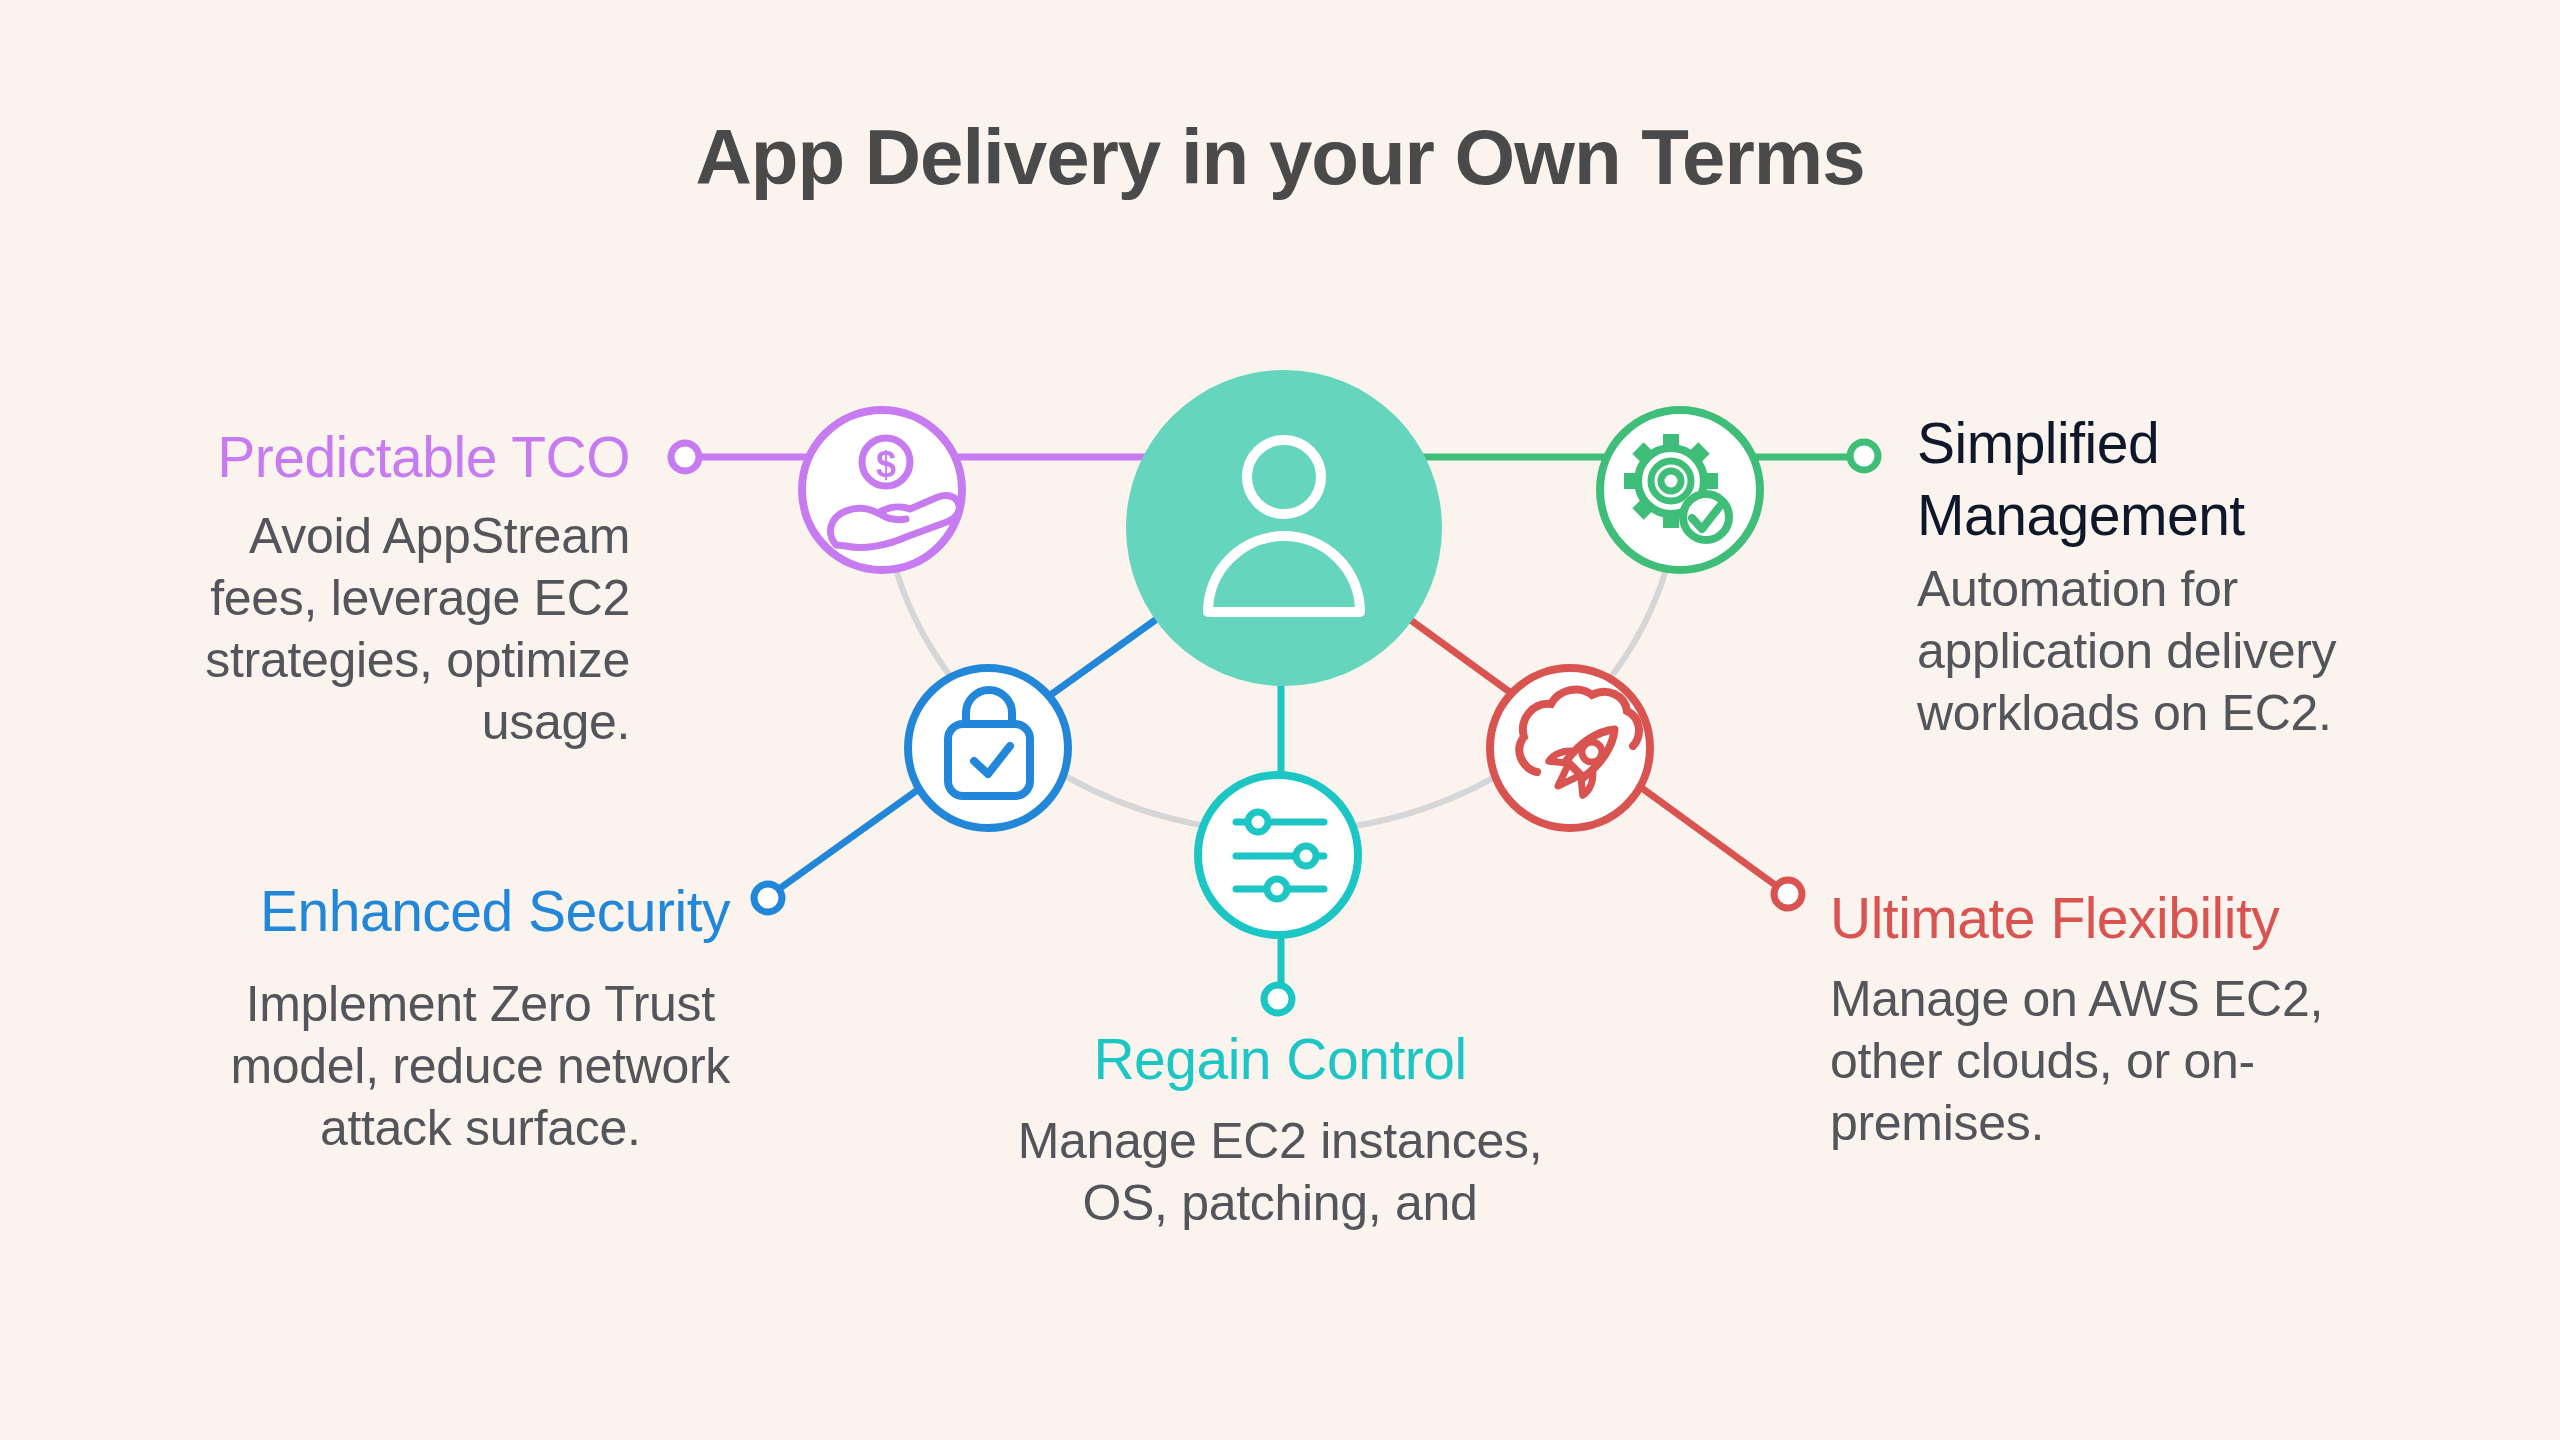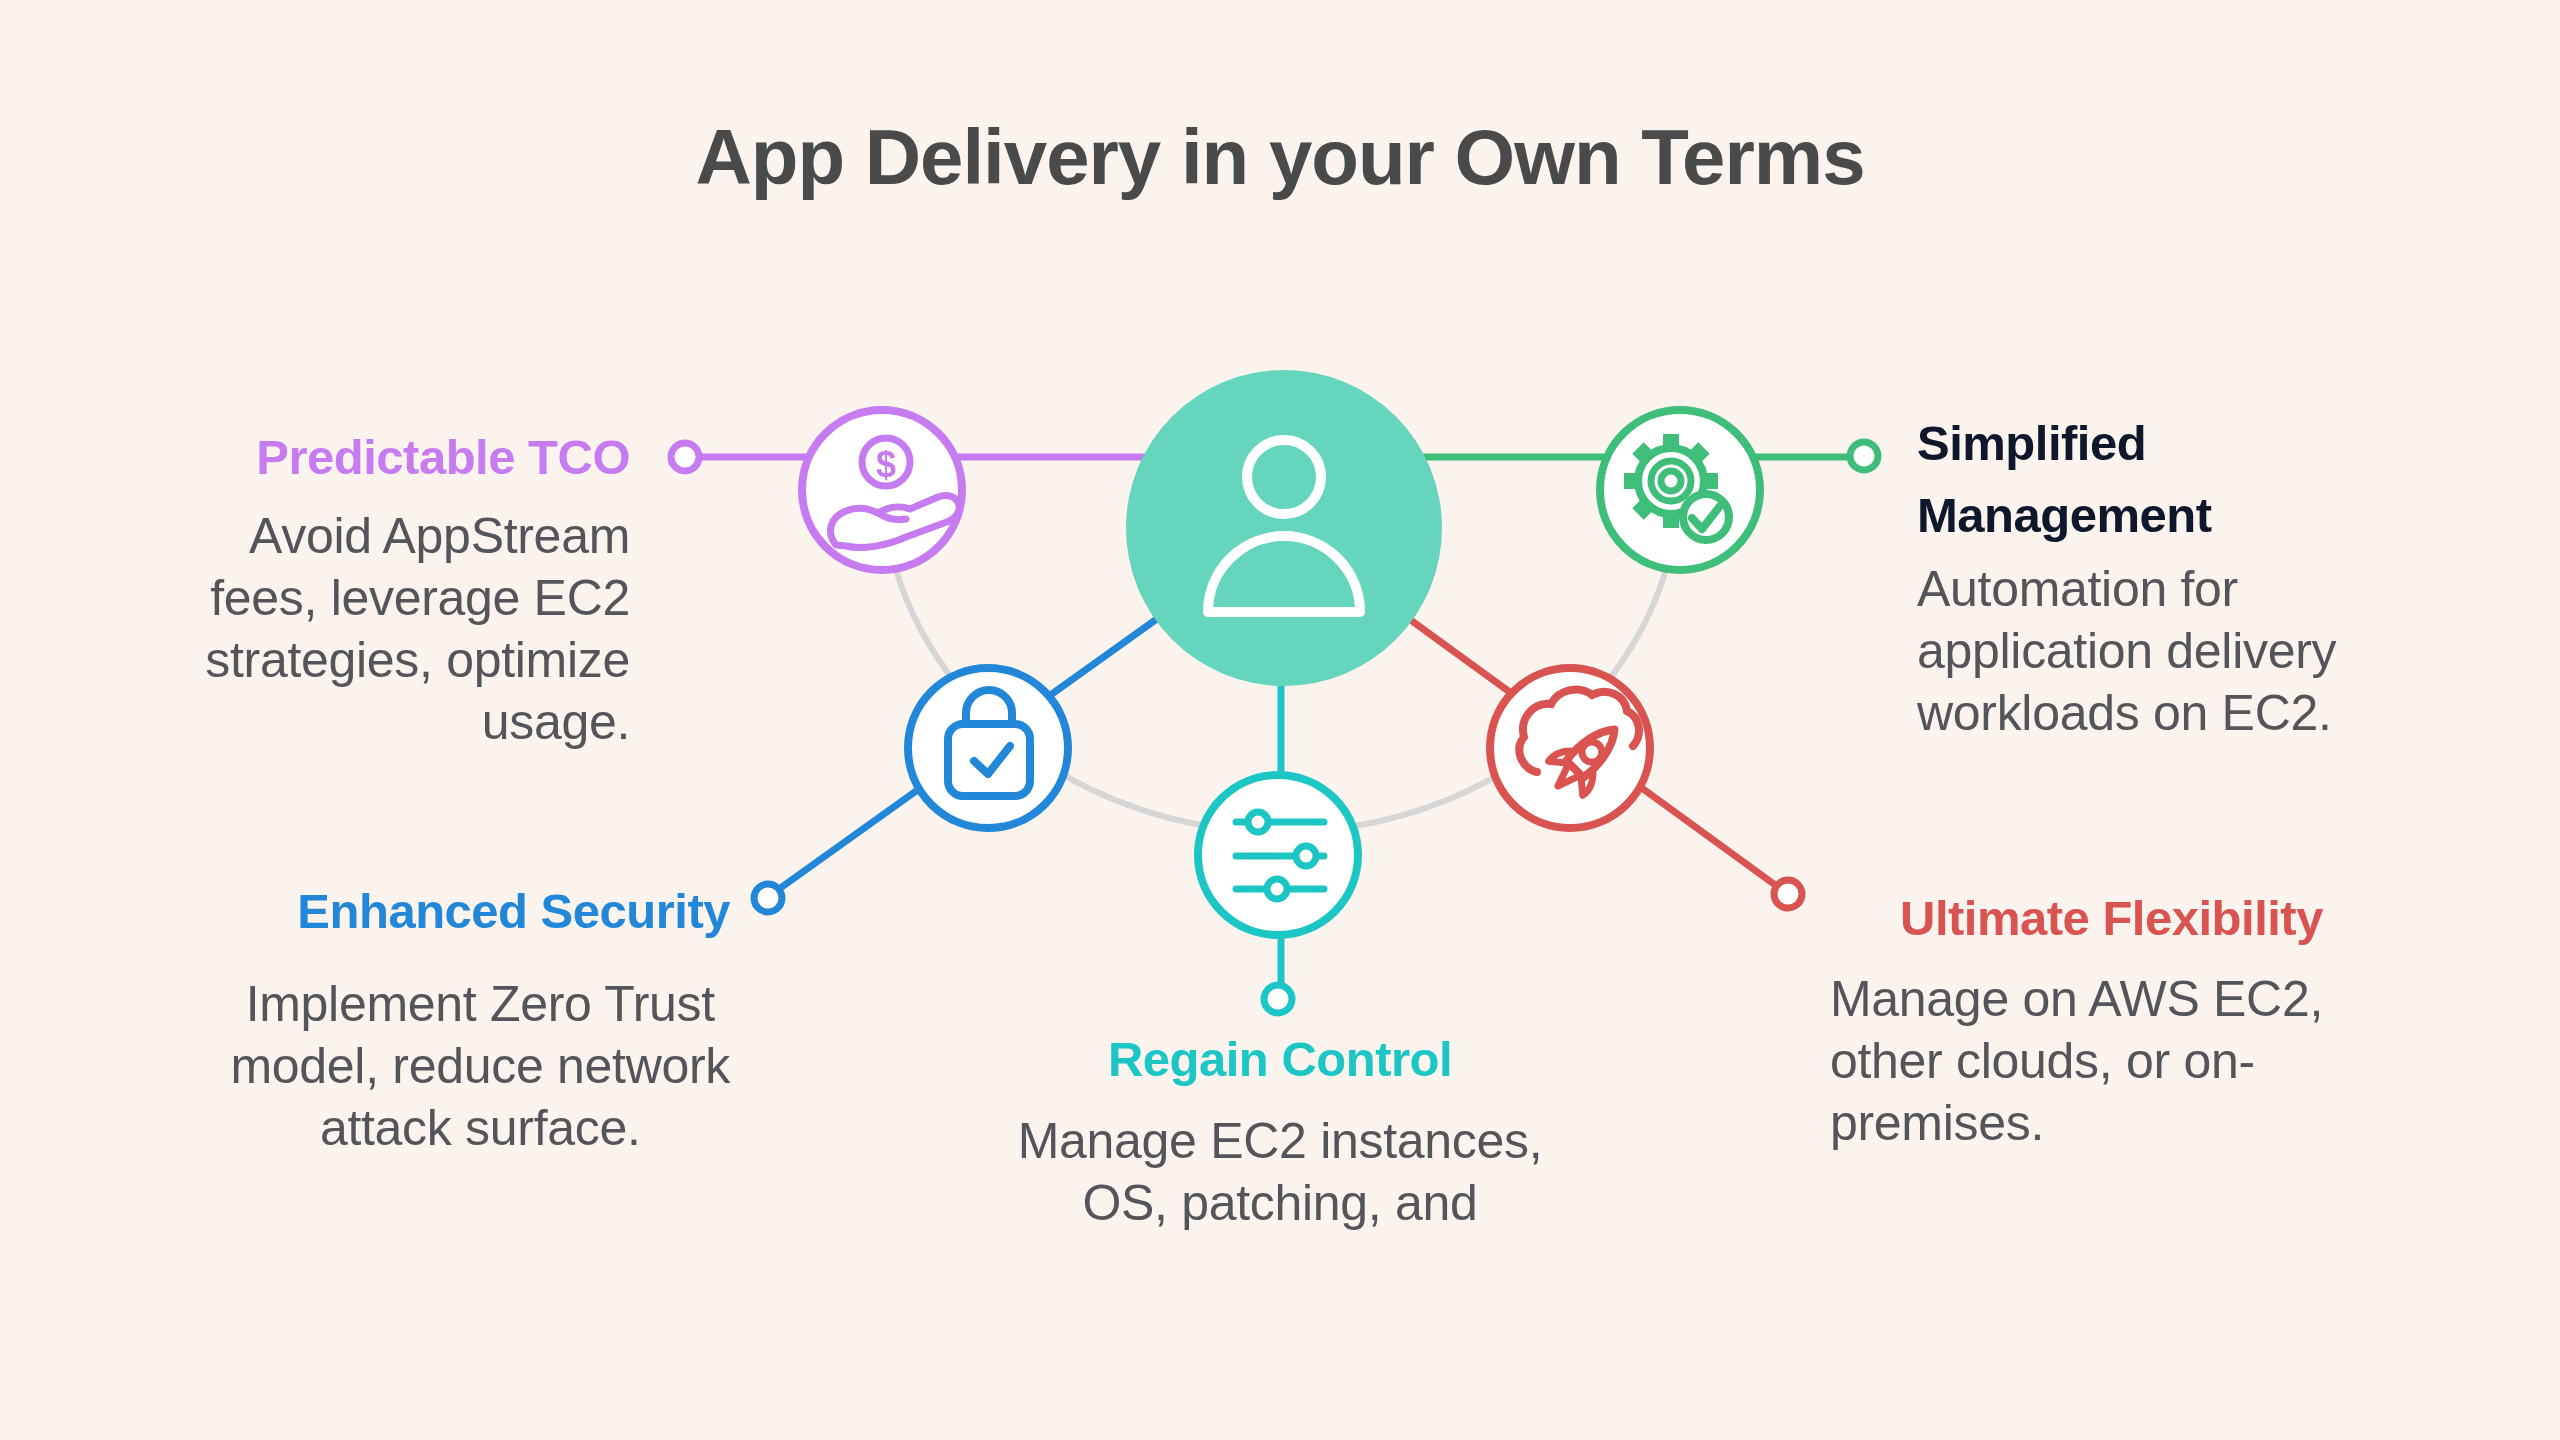--- a/index.html
+++ b/index.html
@@ -10,39 +10,39 @@
     font-family:"Liberation Sans", sans-serif;
   }
   .diagram-svg{position:absolute;left:0;top:0;}
   .page-title{
     position:absolute;left:0;top:112px;width:2560px;
     text-align:center;
     font-size:78px;font-weight:700;letter-spacing:-1px;
   }
   .label{
     position:absolute;
-    font-size:49px;font-weight:700;line-height:72px;letter-spacing:-0.5px;
+    font-size:57px;font-weight:400;line-height:72px;letter-spacing:-0.5px;
     white-space:nowrap;
   }
   .desc{
     position:absolute;
     font-size:50px;font-weight:400;line-height:62px;letter-spacing:-0.3px;
     white-space:nowrap;
   }
   .ta-r{text-align:right;}
   .ta-c{text-align:center;}
   #label-tco{right:1930px;top:421px;}
   #desc-tco{right:1930px;top:505px;}
   #label-sm{left:1917px;top:407px;}
   #desc-sm{left:1917px;top:558px;}
   #label-es{right:1830px;top:875px;}
   #desc-es{right:1830px;top:973px;}
   #label-rc{left:640px;width:1280px;top:1023px;}
   #desc-rc{left:640px;width:1280px;top:1110px;}
-  #label-uf{left:1900px;top:882px;}
+  #label-uf{left:1830px;top:882px;}
   #desc-uf{left:1830px;top:968px;}
   .coin-symbol{font-family:"Liberation Sans", sans-serif;font-weight:700;font-size:36px;}
 </style>
 </head>
 <body>
 
 <div class="canvas" style="background-color: rgb(250, 243, 238);">
 
   <svg class="diagram-svg" width="2560" height="1440" viewBox="0 0 2560 1440">
 

